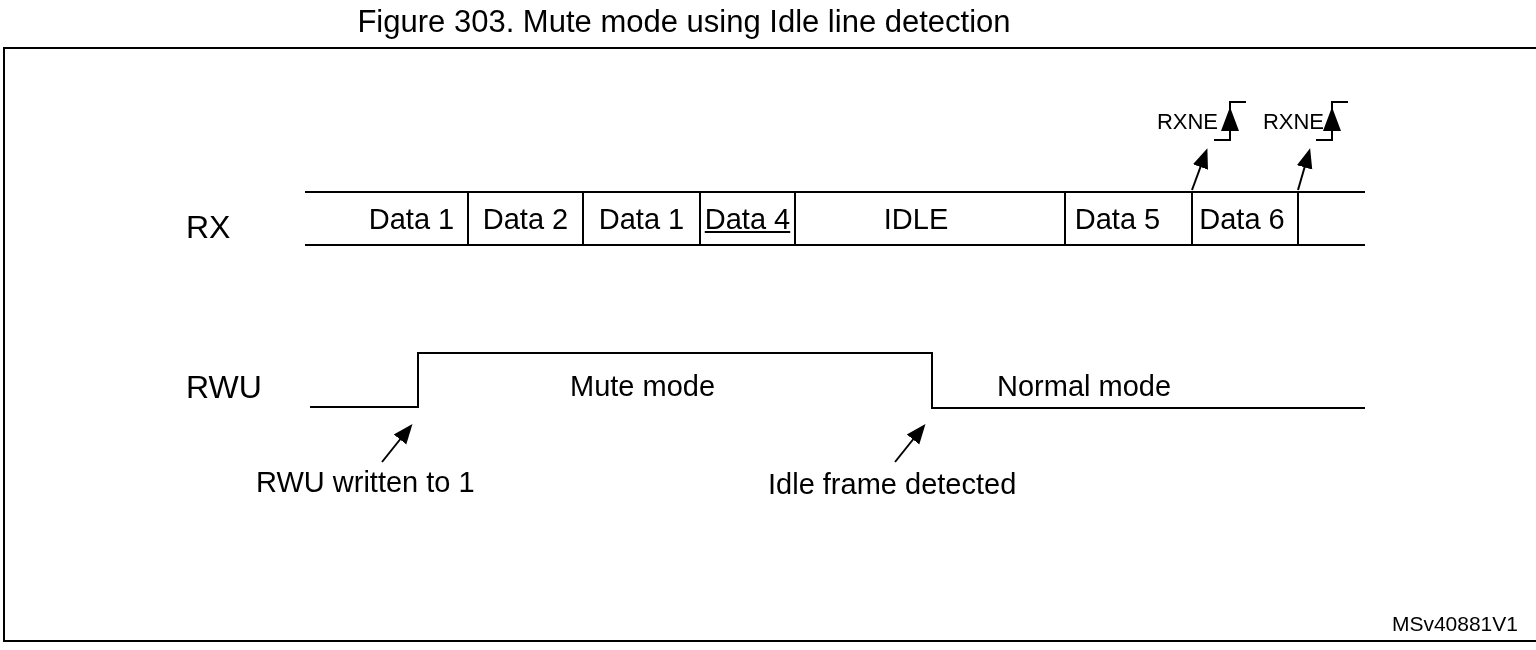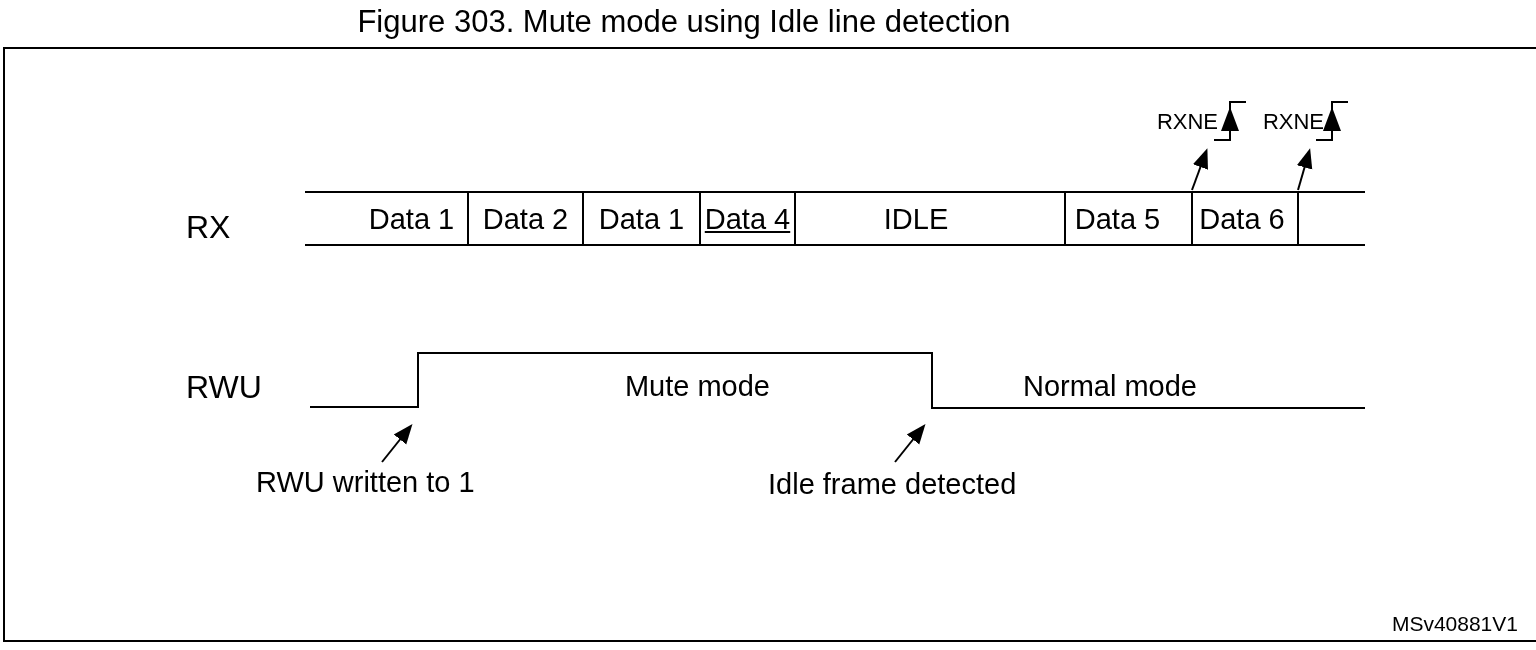--- a/index.html
+++ b/index.html
@@ -15,21 +15,21 @@
   }
   .frame{
     left:3px;top:47px;width:1560px;height:595px;
     border:2px solid #000;box-sizing:border-box;background:#fff;
   }
   .sig-label{font-size:32px;}
   .box-label{
     top:194px;height:50px;line-height:50px;text-align:center;
     font-size:29px;box-sizing:border-box;
   }
-  .mode-label{top:371px;height:30px;line-height:30px;text-align:right;font-size:29px;}
+  .mode-label{top:371px;height:30px;line-height:30px;text-align:left;font-size:29px;}
   .rxne-label{top:109px;font-size:22px;width:68px;text-align:right;}
   .annot-label{font-size:29px;}
   .watermark{left:1350px;top:612px;width:168px;text-align:right;font-size:21px;}
   svg{position:absolute;left:0;top:0;}
 </style>
 </head>
 <body>
 
 <div class="lbl figure-title">Figure 303. Mute mode using Idle line detection</div>
 

